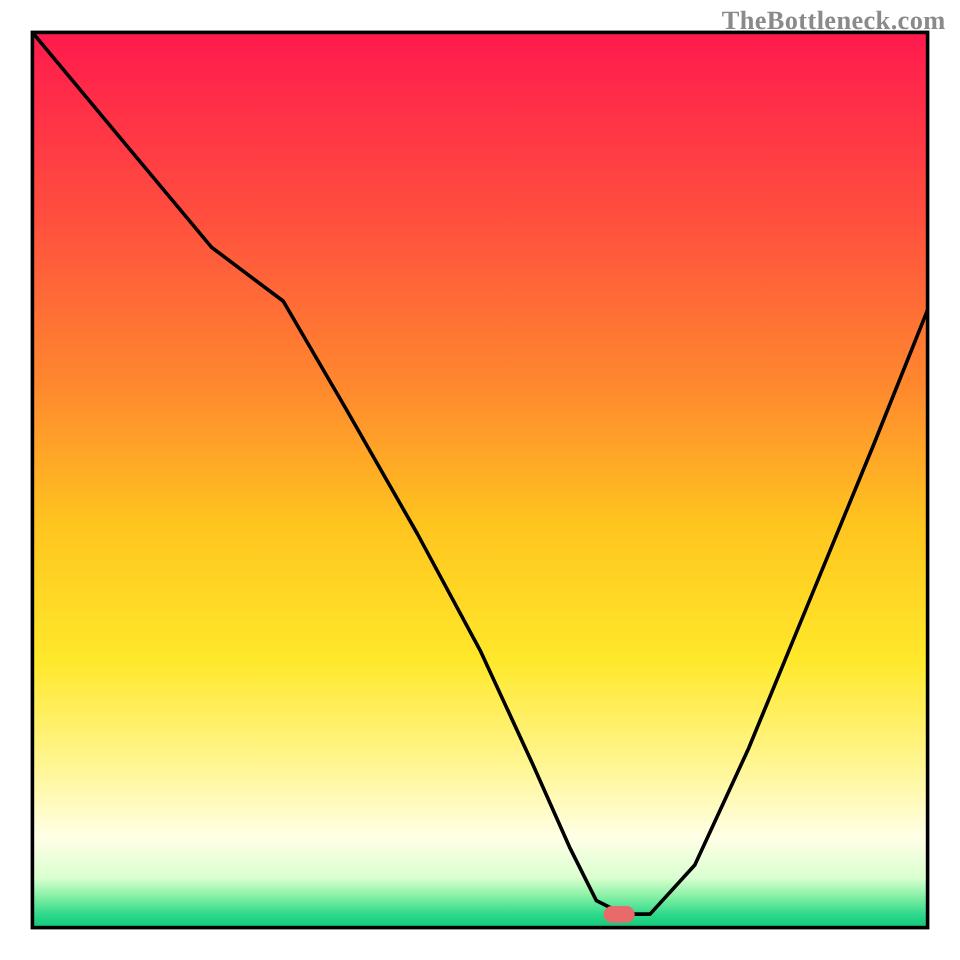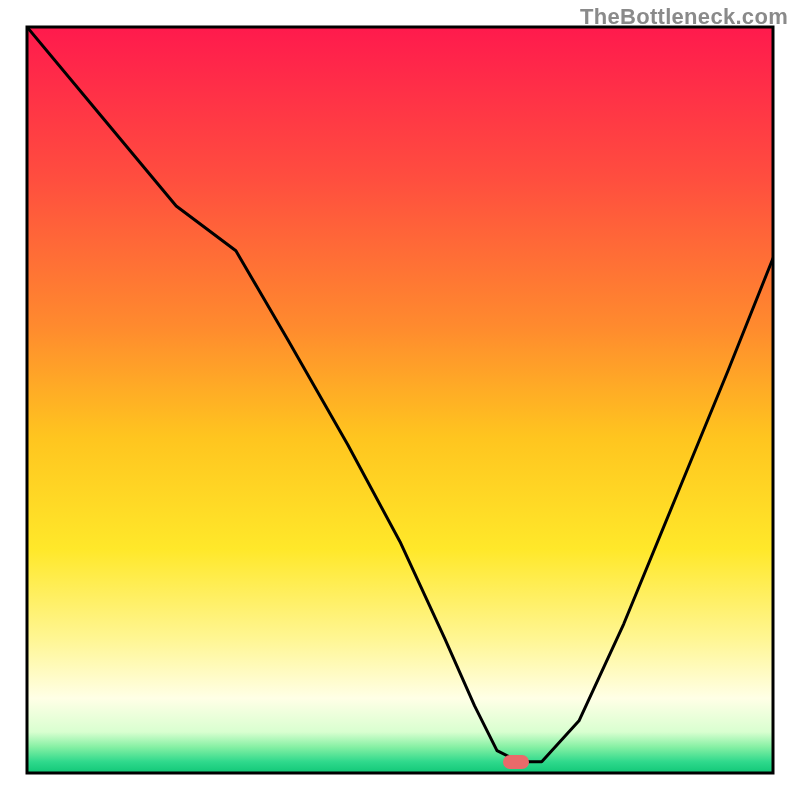--- a/index.html
+++ b/index.html
@@ -17,20 +17,21 @@
   }
   .watermark {
     position: absolute;
     top: 4px;
     right: 12px;
     font-size: 22px;
     font-weight: bold;
     color: #8a8a8a;
     letter-spacing: 0.3px;
     z-index: 10;
+    font-family: Liberation Serif, serif;
   }
   svg.plot {
     position: absolute;
     left: 0;
     top: 0;
   }
   .marker {
     position: absolute;
     width: 26px;
     height: 14px;

